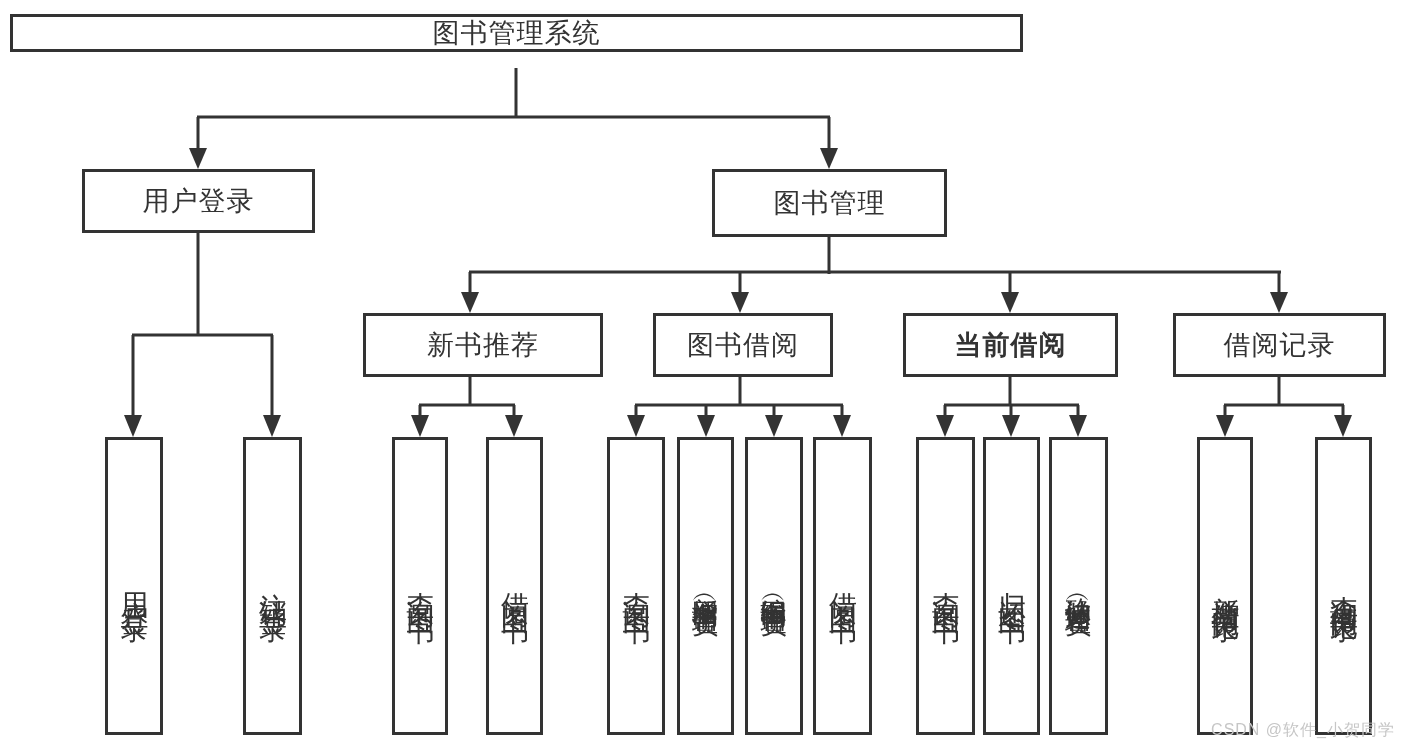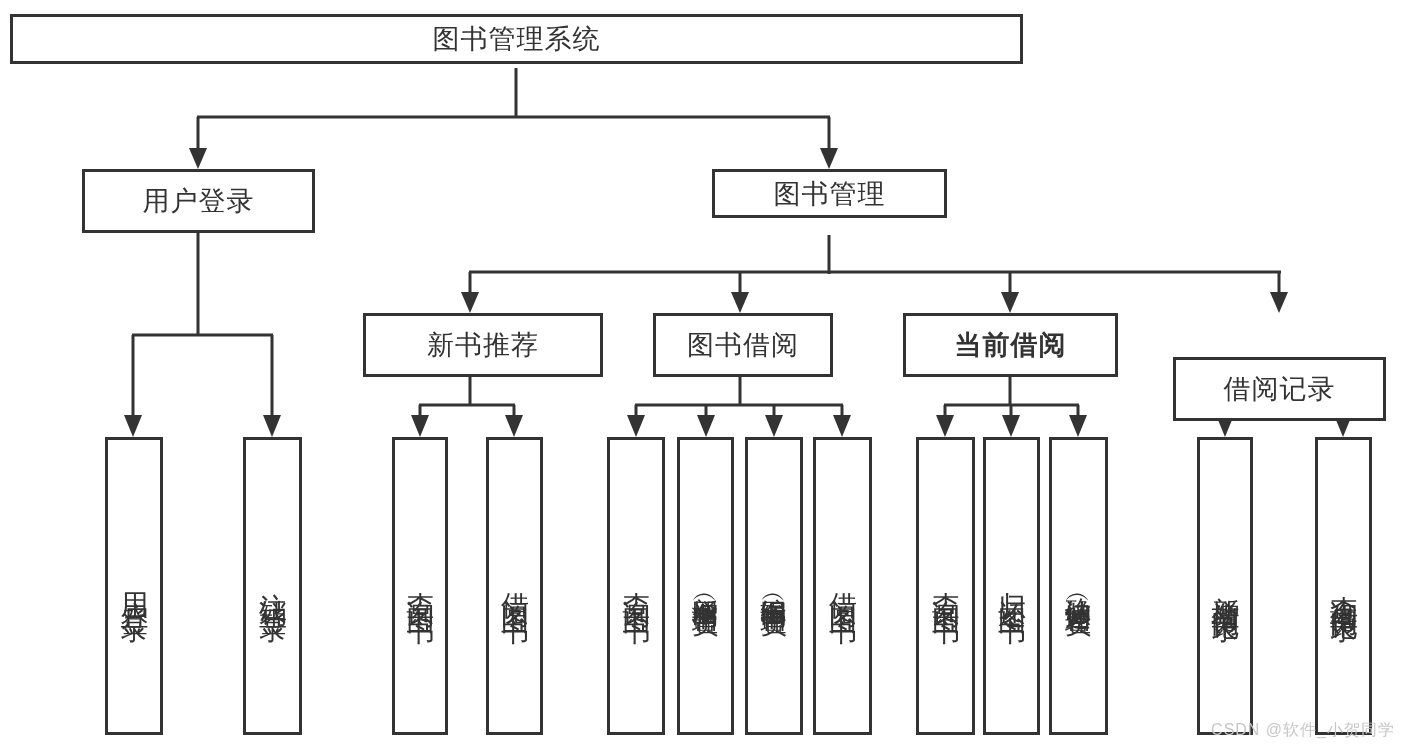--- a/index.html
+++ b/index.html
@@ -114,41 +114,41 @@
       <polygon points="765,415 783,415 774,437"></polygon>
       <polygon points="833,415 851,415 842,437"></polygon>
       <polygon points="936,415 954,415 945,437"></polygon>
       <polygon points="1002,415 1020,415 1011,437"></polygon>
       <polygon points="1069,415 1087,415 1078,437"></polygon>
       <polygon points="1216,415 1234,415 1225,437"></polygon>
       <polygon points="1334,415 1352,415 1343,437"></polygon>
     </g>
   </svg>
 
-  <div class="node" style="left:10px;top:14px;width:1013px;height:50px;">
+  <div class="node" style="left:10px;top:14px;width:1013px;height:38px;">
     <span>图书管理系统</span>
   </div>
 
   <div class="node" style="left:82px;top:169px;width:233px;height:64px;">
     <span>用户登录</span>
   </div>
-  <div class="node" style="left:712px;top:169px;width:235px;height:49px;">
+  <div class="node" style="left:712px;top:169px;width:235px;height:68px;">
     <span>图书管理</span>
   </div>
 
   <div class="node" style="left:363px;top:313px;width:240px;height:64px;">
     <span>新书推荐</span>
   </div>
   <div class="node" style="left:633px;top:313px;width:180px;height:64px;margin-left:20px;">
     <span>图书借阅</span>
   </div>
   <div class="node" style="left:903px;top:313px;width:215px;height:64px;font-weight:bold;">
     <span>当前借阅</span>
   </div>
-  <div class="node" style="left:1173px;top:313px;width:213px;height:64px;margin-top:44px;">
+  <div class="node" style="left:1173px;top:313px;width:213px;height:64px;">
     <span>借阅记录</span>
   </div>
 
   <div class="vnode" style="left:105px;top:437px;width:58px;height:298px;">
     <span class="vtext">用户登录</span>
   </div>
   <div class="vnode" style="left:243px;top:437px;width:59px;height:298px;">
     <span class="vtext">注销登录</span>
   </div>
 

